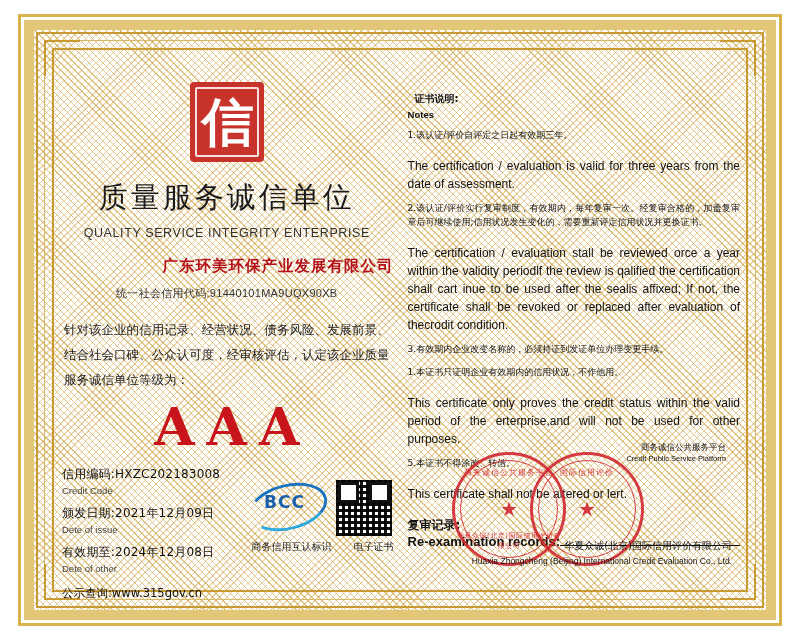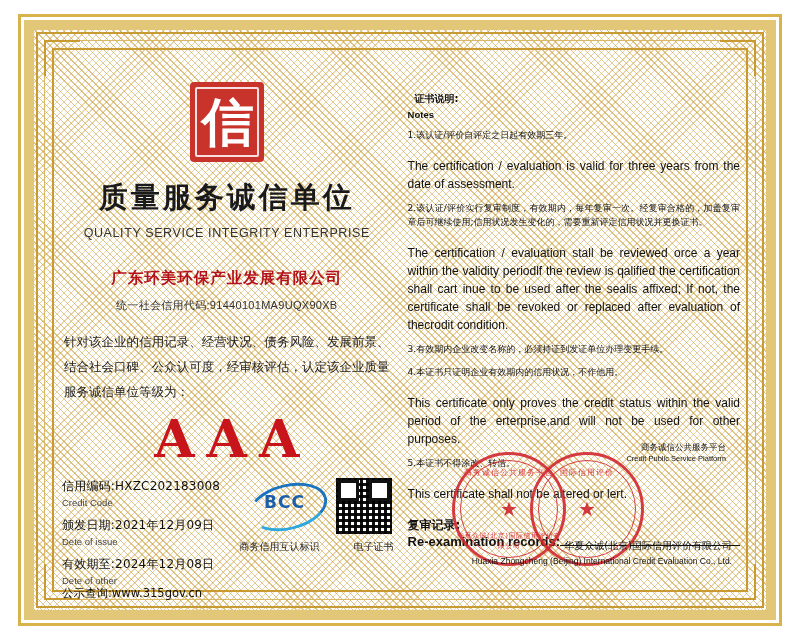--- a/index.html
+++ b/index.html
@@ -109,39 +109,39 @@
     position: absolute;
     left: 5px; top: 5px; right: 5px; bottom: 5px;
     border: 2px solid rgba(255,255,255,0.85);
     border-radius: 2px;
   }
 
   .title-cn {
     text-align: center;
     font-family: "DejaVu Sans", sans-serif;
     font-size: 29px;
-    font-weight: bold;
+    font-weight: normal;
     color: #1a1a1a;
     letter-spacing: 3px;
     margin-top: 16px;
   }
   .title-en {
     text-align: center;
     font-size: 12.5px;
     color: #333;
     letter-spacing: 0.6px;
     margin-top: 8px;
   }
   .company {
-    text-align: center;
+    text-align: right;
     font-family: "DejaVu Sans", sans-serif;
     font-size: 15.5px;
     font-weight: bold;
     color: #b4111a;
-    margin-top: 28px;
+    margin-top: 16px;
     letter-spacing: 1px;
   }
   .uscc {
     text-align: center;
     font-size: 11px;
     color: #333;
     margin-top: 9px;
     letter-spacing: 0.3px;
   }
   .body-text {
@@ -172,40 +172,42 @@
     font-size: 12px;
     color: #111;
     letter-spacing: 0.2px;
   }
   .field .line2 {
     font-size: 9.5px;
     color: #444;
     margin-top: 2px;
   }
   .footer-links {
+    margin-top: 12px;
     padding-left: 2px;
   }
   .footer-links .row1 {
     font-family: "DejaVu Sans", sans-serif;
     font-size: 11.5px;
     color: #111;
   }
   .footer-links .row2 {
     font-size: 11.5px;
     color: #111;
     margin-top: 4px;
     padding-left: 18px;
   }
 
   
   .badges {
     position: absolute;
     right: 2px;
     bottom: 48px;
     display: flex;
+    align-items: flex-end;
     gap: 14px;
   }
   .bcc {
     width: 74px; height: 58px;
     position: relative;
   }
   .bcc .swoosh {
     position: absolute;
     left: 0; top: 6px;
     width: 74px; height: 40px;
@@ -240,21 +242,21 @@
     border: 3px solid #111;
     background: #fff;
   }
   .qr:before { left: 2px; top: 2px; }
   .qr:after { right: 2px; top: 2px; }
   .badge-caps {
     position: absolute;
     right: 0;
     bottom: 30px;
     display: flex;
-    gap: 34px;
+    gap: 22px;
     font-size: 10px;
     color: #222;
   }
 
   
   .notes-title-cn {
     font-family: "DejaVu Sans", sans-serif;
     font-size: 10px;
     font-weight: bold;
     color: #111;
@@ -443,21 +445,21 @@
       <div class="notes-title-en">Notes</div>
 
       <div class="note-cn">1.该认证/评价自评定之日起有效期三年。</div>
       <div class="note-en">The certification / evaluation is valid for three years from the date of assessment.</div>
 
       <div class="note-cn">2.该认证/评价实行复审制度，有效期内，每年复审一次。经复审合格的，加盖复审章后可继续使用;信用状况发生变化的，需要重新评定信用状况并更换证书。</div>
       <div class="note-en">The certification / evaluation stall be reviewed orce a year within the validity periodlf the review is qalified the certification shall cart inue to be used after the sealis affixed; If not, the certificate shall be revoked or replaced after evaluation of thecrodit condition.</div>
 
       <div class="note-cn">3.有效期内企业改变名称的，必须持证到发证单位办理变更手续。</div>
 
-      <div class="note-cn">4.本证书只证明企业有效期内的信用状况，不作他用。</div>
+      <div class="note-cn">1.本证书只证明企业有效期内的信用状况，不作他用。</div>
       <div class="note-en">This certificate only proves the credit status within the valid period of the erterprise,and will not be used for other purposes.</div>
 
       <div class="note-cn">5.本证书不得涂改、转借。</div>
       <div class="note-en">This certificate shall not be altered or lert.</div>
 
       <div class="reexam">
         <div class="cn">复审记录:</div>
         <div class="en">
           <span>Re-examination records:</span><span class="ul"></span>
         </div>

